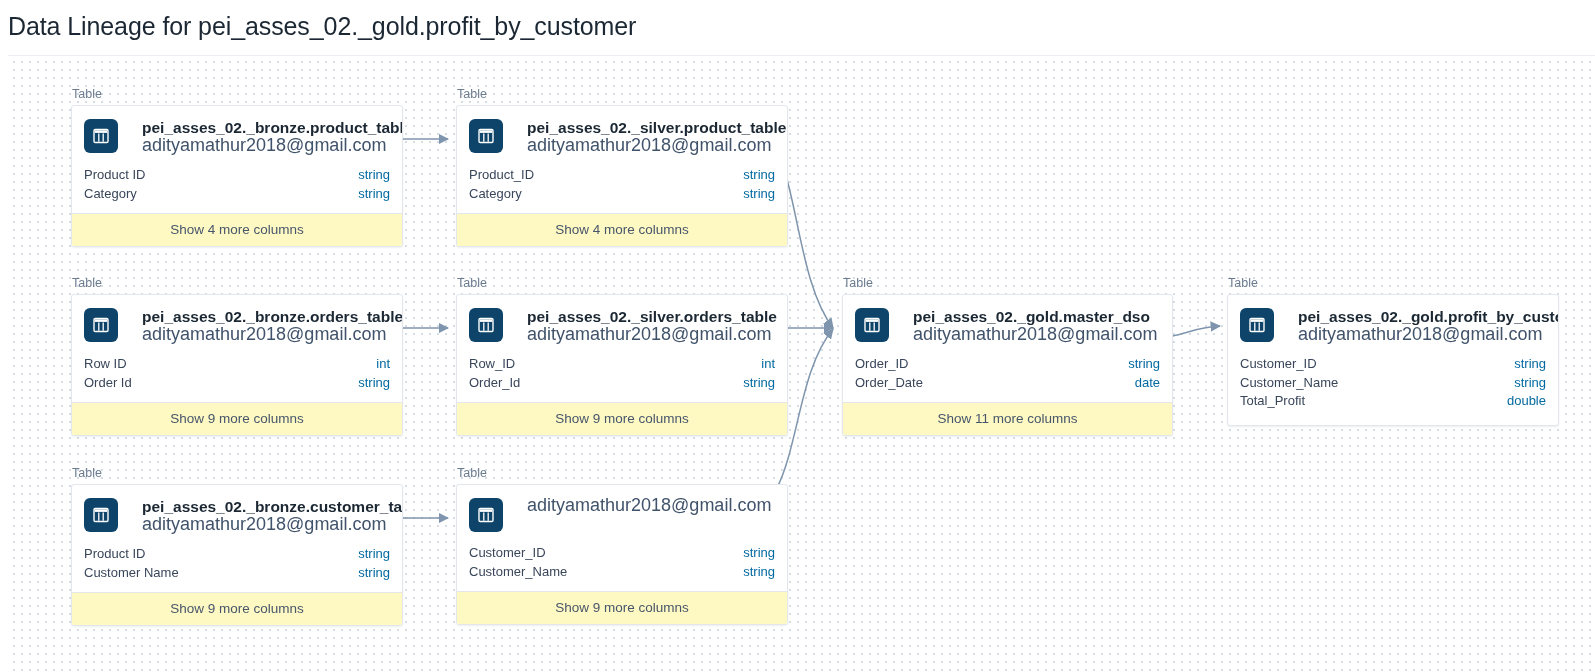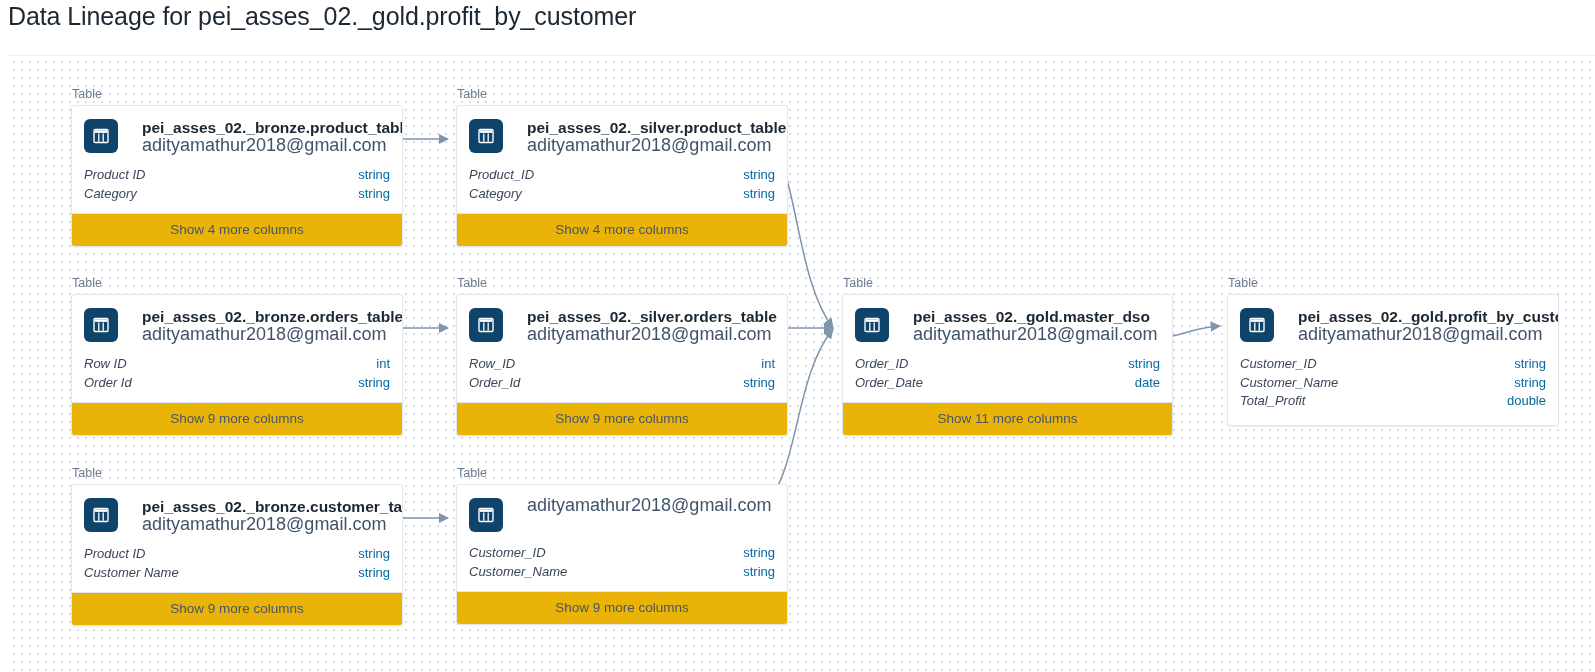--- a/index.html
+++ b/index.html
@@ -10,21 +10,21 @@
     width: 1595px;
     height: 672px;
     overflow: hidden;
     background: #ffffff;
     font-family: "Liberation Sans", sans-serif;
   }
 
   #page-title {
     position: absolute;
     left: 8px;
-    top: 2px;
+    top: 12px;
     font-size: 25px;
     font-weight: 400;
     color: #1b2733;
     letter-spacing: -0.1px;
     white-space: nowrap;
   }
 
   
   #canvas {
     position: absolute;
@@ -107,24 +107,24 @@
   }
   .col-row {
     display: flex;
     justify-content: space-between;
     align-items: baseline;
     font-size: 13px;
     color: #3d4a5c;
     line-height: 18.5px;
     white-space: nowrap;
   }
-  .col-name { color: #39465a; font-style: italic; }
+  .col-name { color: #39465a; }
   .col-type { color: #0369a1; padding-left: 24px; }
   .card-foot {
-    background: #eab308;
+    background: #fef9c3;
     border-top: 1px solid #e3e7ec;
     text-align: center;
     font-size: 13.5px;
     color: #47566b;
     line-height: 17px;
     padding: 7px 6px 8px 6px;
     cursor: pointer;
   }
 </style>
 </head>

